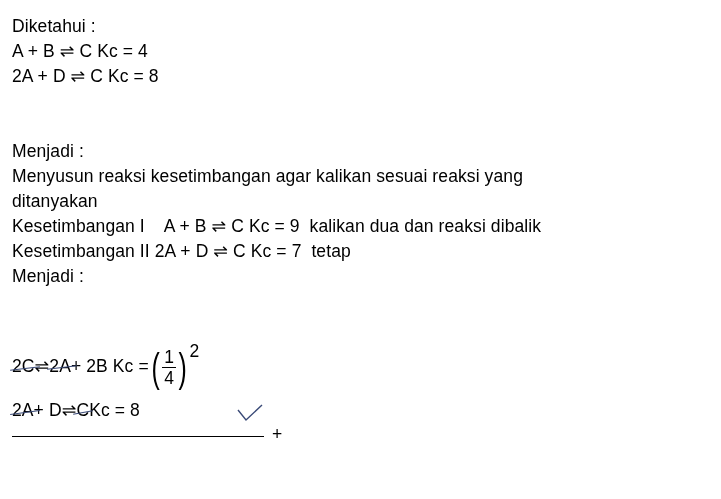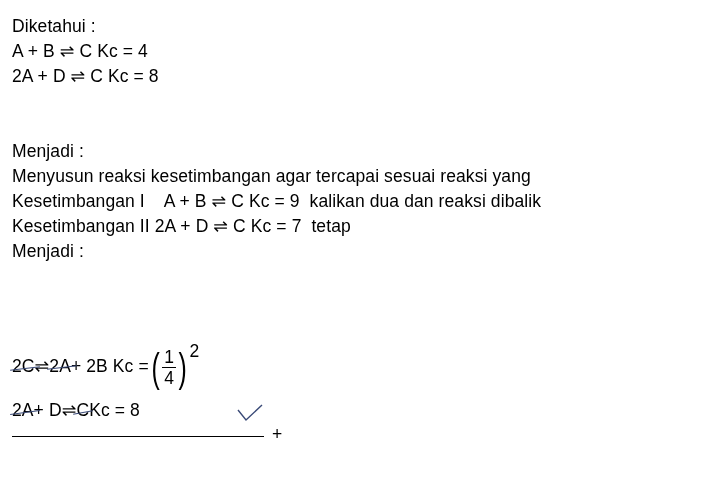--- a/index.html
+++ b/index.html
@@ -144,21 +144,22 @@
   <div class="line">Diketahui :</div>
   <div class="line">A + B ⇌ C Kc = 4</div>
   <div class="line">2A + D ⇌ C Kc = 8</div>
 
   <div class="blank"></div>
 
 
   <div class="blank"></div>
 
   <div class="line">Menjadi :</div>
-  <div class="line">Menyusun reaksi kesetimbangan agar tercapai sesuai reaksi yang</div>
+  <div class="line">Menyusun reaksi kesetimbangan agar kalikan sesuai reaksi yang</div>
+  <div class="line">ditanyakan</div>
   <div class="line">Kesetimbangan I    A + B ⇌ C Kc = 9  kalikan dua dan reaksi dibalik</div>
   <div class="line">Kesetimbangan II 2A + D ⇌ C Kc = 7  tetap</div>
   <div class="line">Menjadi :</div>
 
   <div class="line row-l1"><span class="strike-wrap cancel2c">2C</span><span>⇌</span><span class="strike-wrap cancel2a">2A</span><span>+ 2B Kc =</span><span class="frac-expr"><span class="paren">(</span><span class="frac"><span class="num">1</span><span class="den">4</span></span><span class="paren">)</span><span class="expo">2</span></span></div>
 
   <div class="line row-l2"><span class="strike-wrap cancel2a2">2A</span><span>+ D</span><span>⇌</span><span class="strike-wrap cancelc">C</span><span>Kc = 8</span></div>
 
   <svg class="tickmark" viewBox="0 0 26 20">
     <path d="M1 6 L9 16 L25 1" stroke="#3a4a77" stroke-width="1.4" fill="none"></path>

